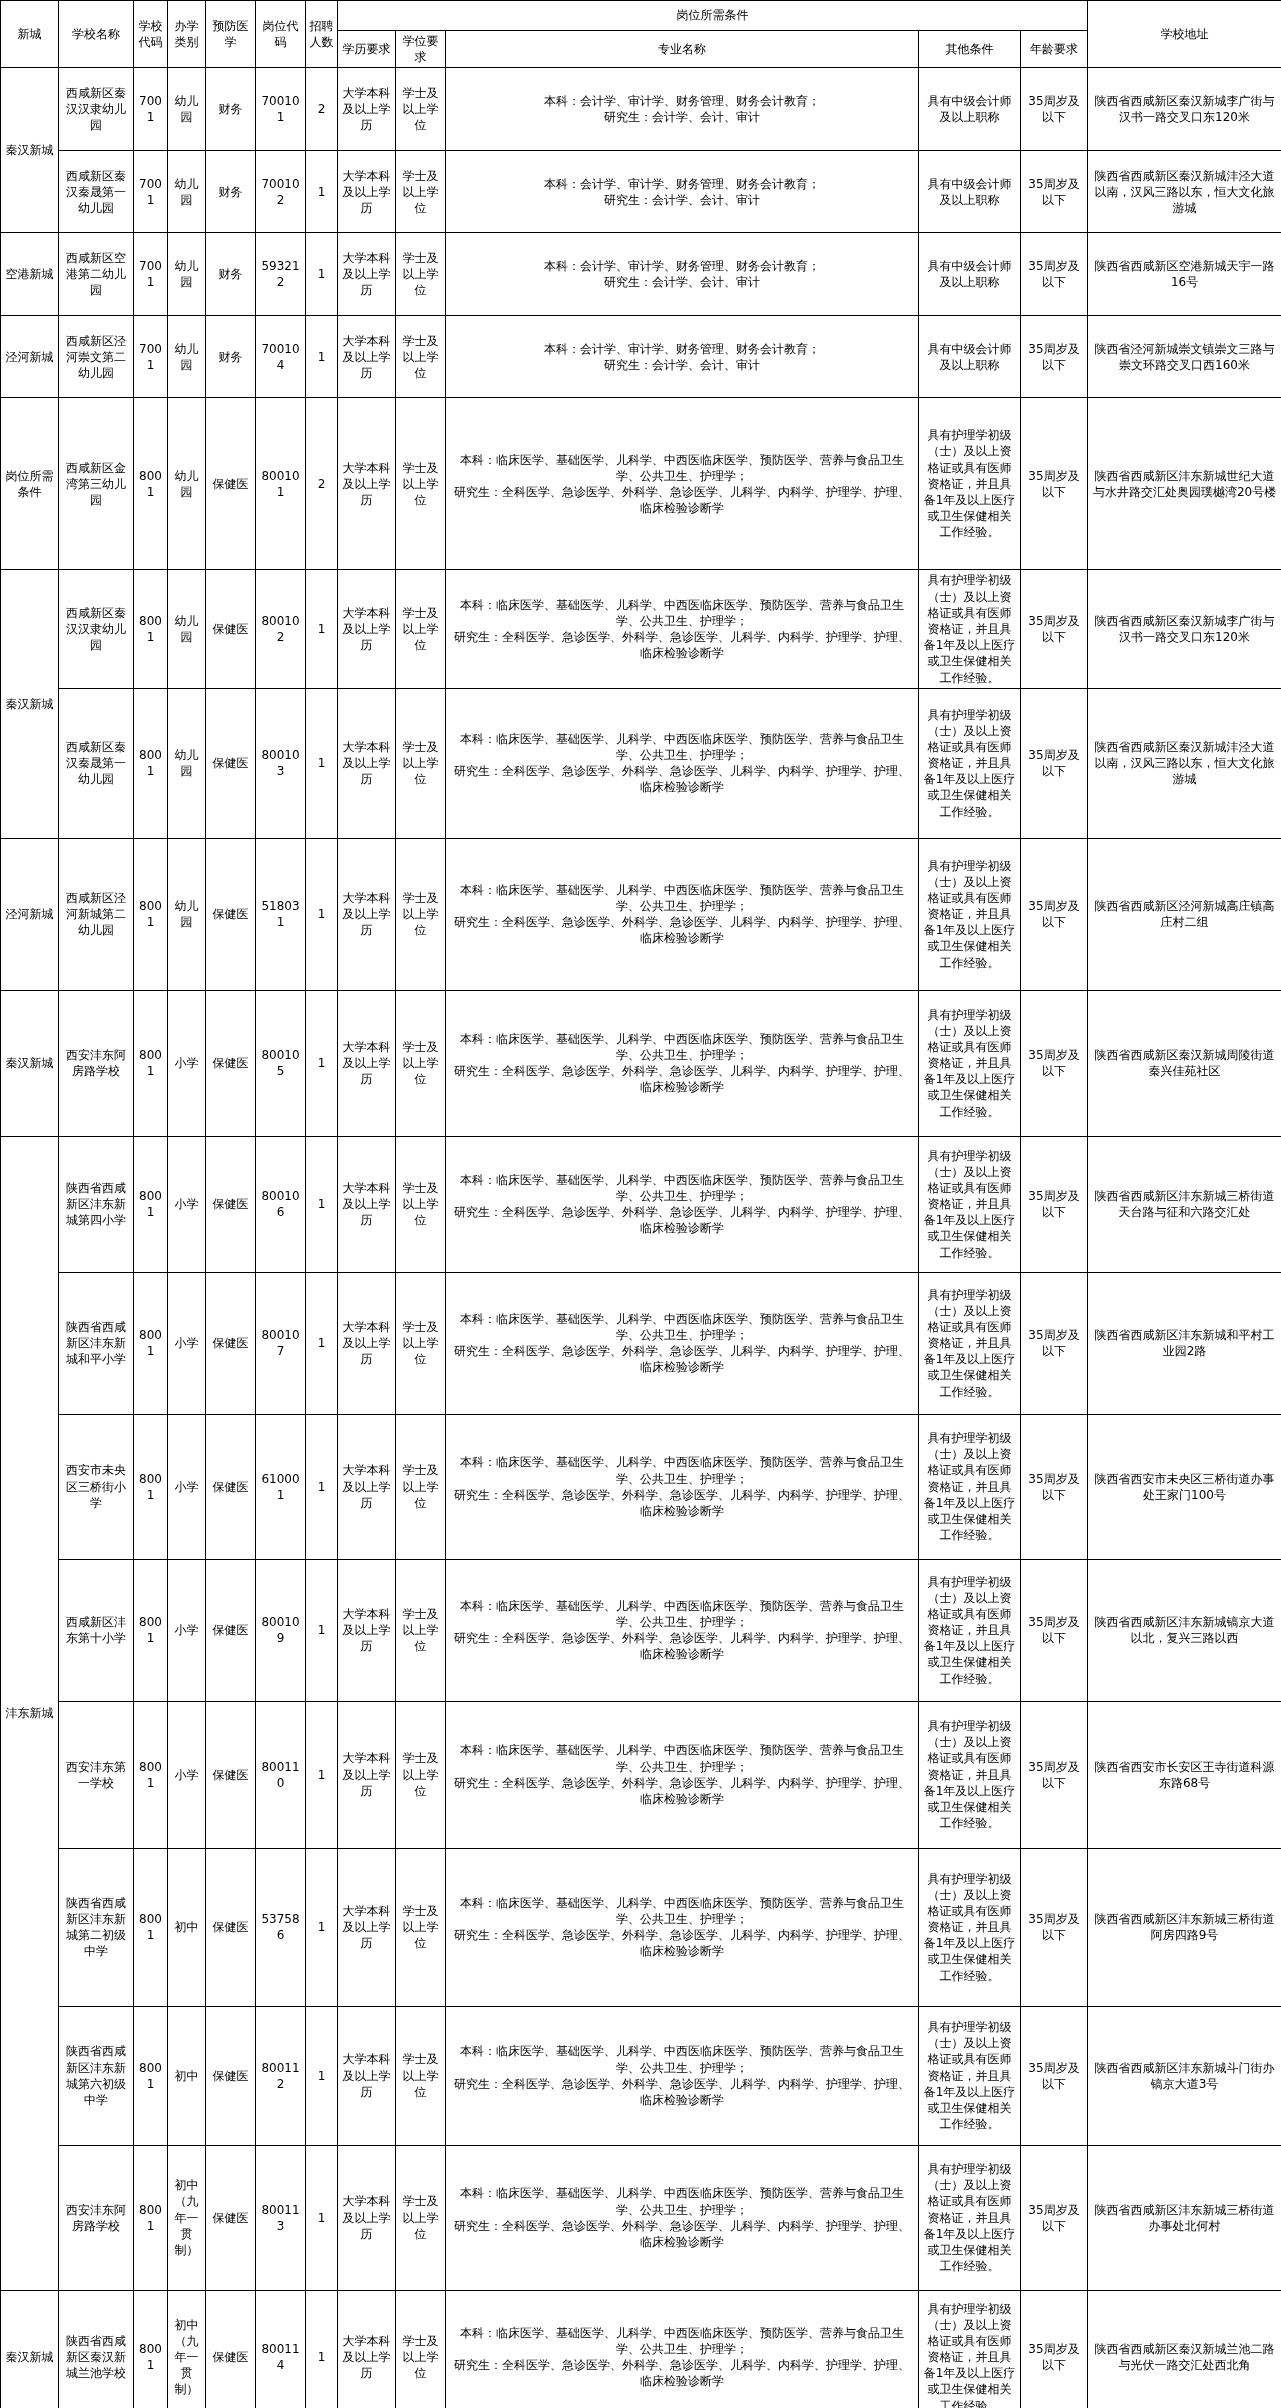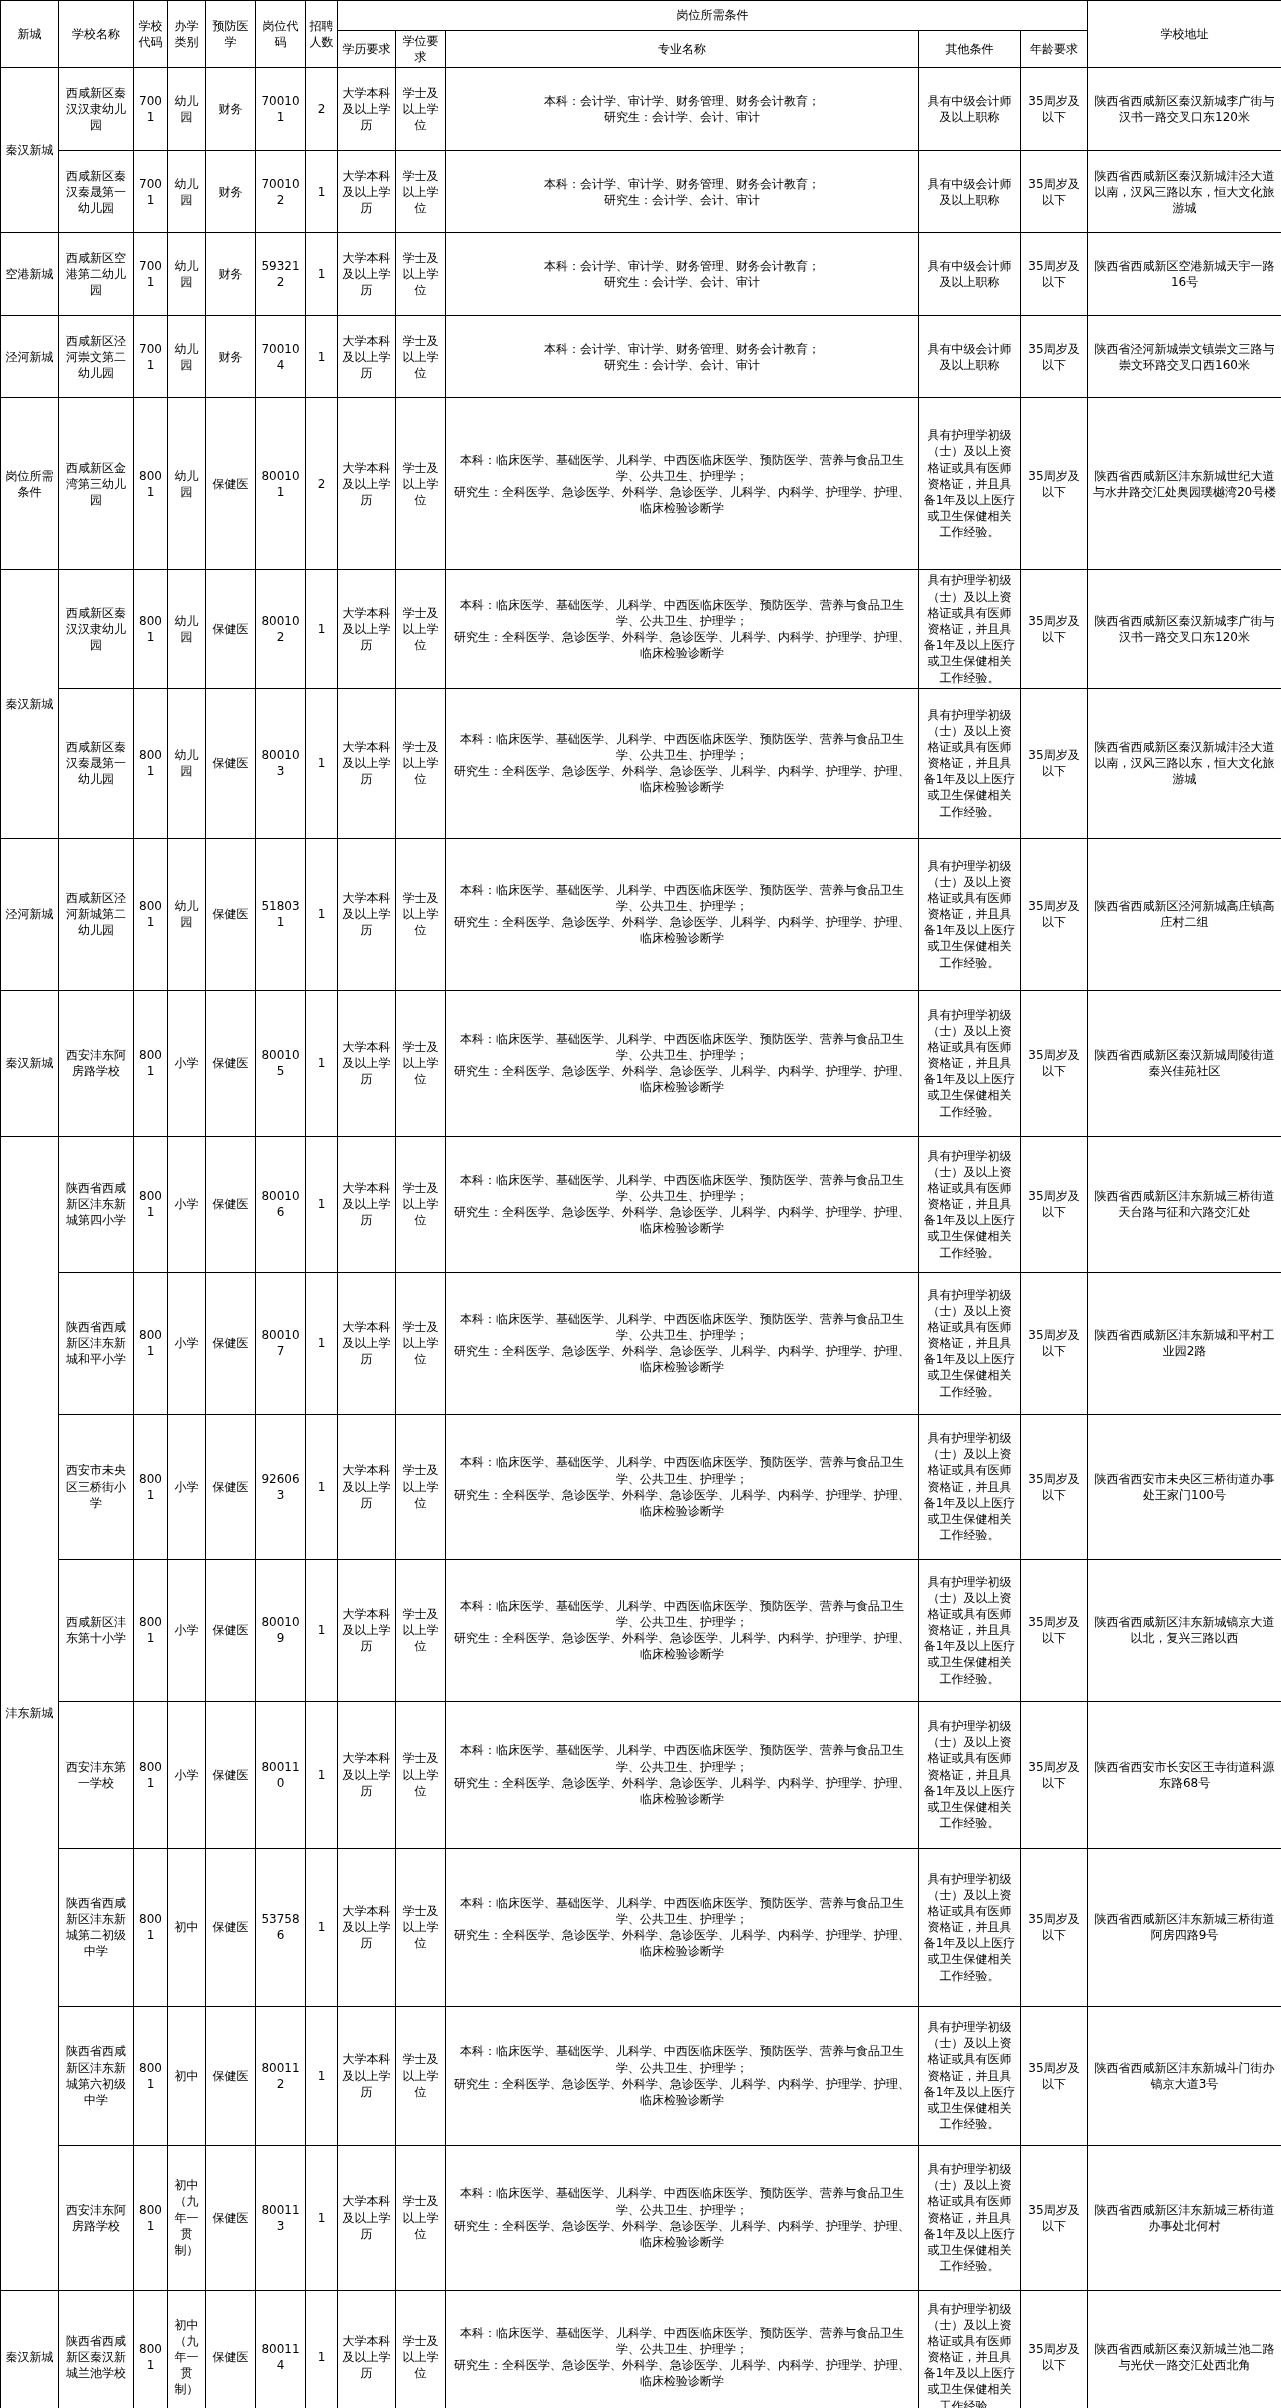--- a/index.html
+++ b/index.html
@@ -229,21 +229,21 @@
 研究生：全科医学、急诊医学、外科学、急诊医学、儿科学、内科学、护理学、护理、临床检验诊断学</td>
     <td class="other">具有护理学初级（士）及以上资格证或具有医师资格证，并且具备1年及以上医疗或卫生保健相关工作经验。</td>
     <td>35周岁及以下</td>
     <td>陕西省西咸新区沣东新城和平村工业园2路</td>
   </tr>
   <tr style="height:145px">
     <td>西安市未央区三桥街小学</td>
     <td>8001</td>
     <td>小学</td>
     <td>保健医</td>
-    <td>926063</td>
+    <td>610001</td>
     <td>1</td>
     <td>大学本科及以上学历</td>
     <td>学士及以上学位</td>
     <td class="majors">本科：临床医学、基础医学、儿科学、中西医临床医学、预防医学、营养与食品卫生学、公共卫生、护理学；
 研究生：全科医学、急诊医学、外科学、急诊医学、儿科学、内科学、护理学、护理、临床检验诊断学</td>
     <td class="other">具有护理学初级（士）及以上资格证或具有医师资格证，并且具备1年及以上医疗或卫生保健相关工作经验。</td>
     <td>35周岁及以下</td>
     <td>陕西省西安市未央区三桥街道办事处王家门100号</td>
   </tr>
   <tr style="height:142px">

